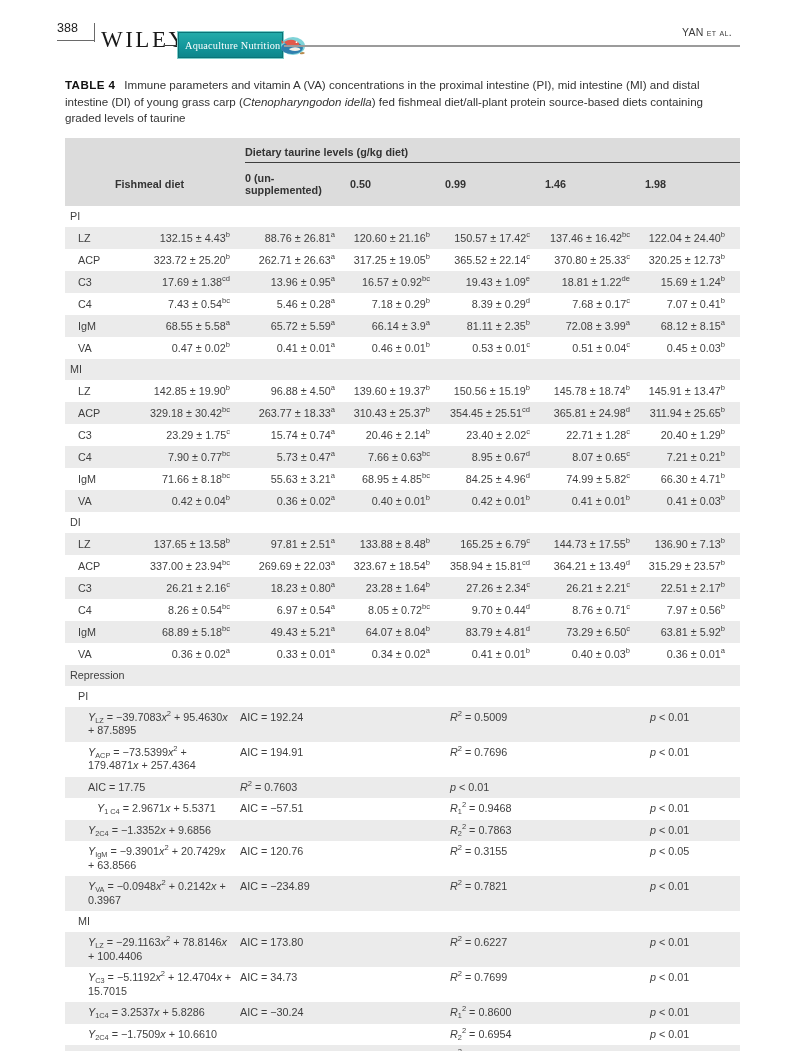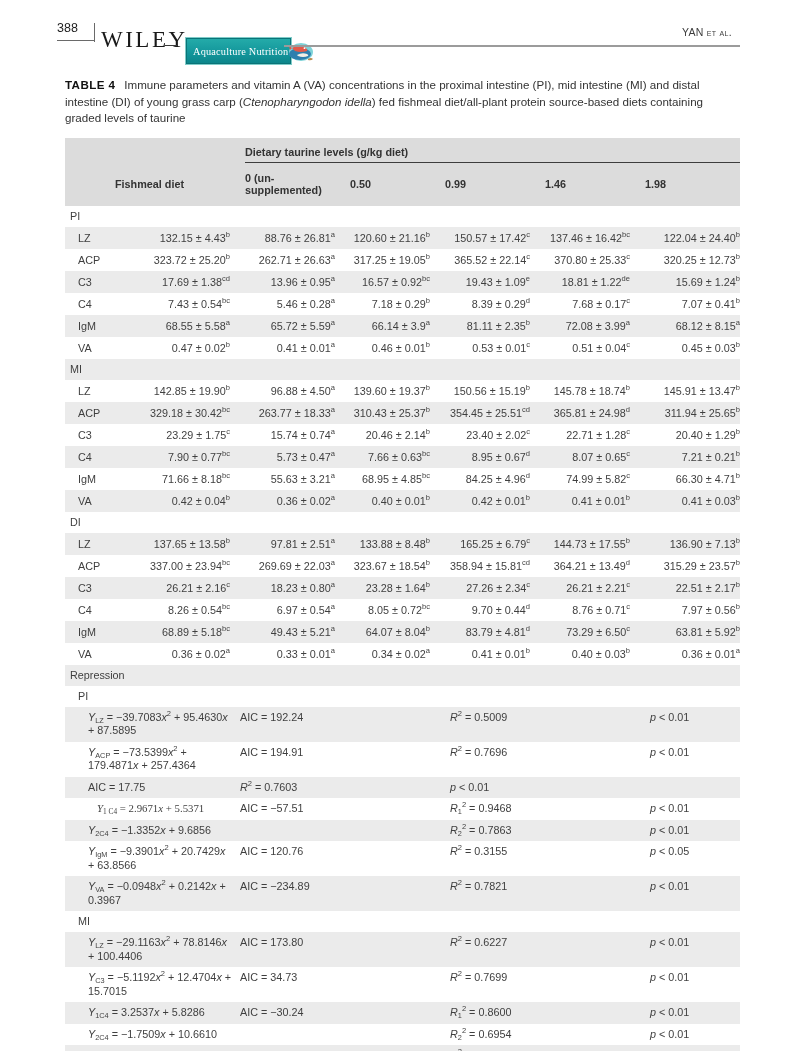--- a/index.html
+++ b/index.html
@@ -9,24 +9,24 @@
     font-family:"Liberation Sans", sans-serif; color:#404040; position:relative;
   }
   
   .hdr { position:relative; height:64px; }
   .pgnum { position:absolute; left:57px; top:21px; font-size:12.5px; color:#222; }
   .pg-rule { position:absolute; left:57px; top:40px; width:37px; border-top:1.2px solid #6a6a6a; }
   .pg-vbar { position:absolute; left:94px; top:23px; height:19px; border-left:1.2px solid #6a6a6a; }
   .wiley { position:absolute; left:101px; top:27px; font-family:"Liberation Serif", serif;
            font-size:23px; letter-spacing:2.5px; color:#1a1a1a; }
   .dash { position:absolute; left:165px; top:45px; width:12px; border-top:1.6px solid #3a3a3a; }
-  .badge { position:absolute; left:177px; top:37px; width:107px; height:28px;
+  .badge { position:absolute; left:177px; top:31px; width:107px; height:28px;
            background:linear-gradient(180deg,#25acaa 0%,#12959a 60%,#0d8489 100%);
            border:1px solid #7fccc9; box-shadow:0 0 0 1px #0a7478 inset;
-           display:flex; align-items:center; padding:0 3px 0 7px;margin-left:8px; }
+           display:flex; align-items:center; padding:0 3px 0 7px; }
   .badge .jtitle { color:#ffffff; font-family:"Liberation Serif", serif; font-size:10.3px;
            letter-spacing:.2px; white-space:nowrap; flex:1; }
   .hline { position:absolute; left:284px; top:45px; width:456px; border-top:2px solid #9b9b9b; }
   .authors { position:absolute; right:68px; top:26px; font-size:10.5px; color:#3c3c3c;
            font-variant:small-caps; letter-spacing:.3px; }
   
   .caption { margin:13px 58px 11px 65px; font-size:11.6px; line-height:16.5px; color:#333; }
   .caption b { color:#111; letter-spacing:.4px; margin-right:9px; }
   
   .tbl { margin-left:65px; width:675px; font-size:10.8px; color:#3f3f3f; }
@@ -35,27 +35,27 @@
   .thead-rule { margin-left:180px; border-top:1.3px solid #3d3d3d; }
   .thead-cols { display:grid; height:43px; align-items:center; font-weight:bold; color:#333; }
   .cols { grid-template-columns:50px 130px 105px 95px 100px 100px 95px; }
   .row { display:grid; min-height:22px; align-items:center; }
   .row.alt { background:#ebebeb; }
   .row.sec { display:block; min-height:21px; line-height:21px; }
   .seclab { padding-left:5px; }
   .sublab { padding-left:13px; }
   .c0 { padding-left:13px; }
   .cv { text-align:right; padding-right:15px; white-space:nowrap; }
-  .cv.c6 { padding-right:0; }
+  .cv.c6 { padding-right:15px; }
   sup { font-size:0.70em; line-height:0; vertical-align:super; }
   sub { font-size:0.68em; line-height:0; vertical-align:-0.25em; }
   .row.reg { grid-template-columns:152px 210px 200px 90px; padding:4px 0 4px 23px;
              line-height:13.5px; align-items:start; min-height:13px; }
   .eq { padding-right:6px; }
-  .eq.ind { padding-left:9px;font-family:Liberation Serif, serif; }
+  .eq.ind { padding-left:9px; }
   
   .fishart { flex:0 0 auto; }
 </style>
 </head>
 <body>
 
 <div class="hdr">
   <span class="pgnum">388</span>
   <div class="pg-rule"></div>
   <div class="pg-vbar"></div>

